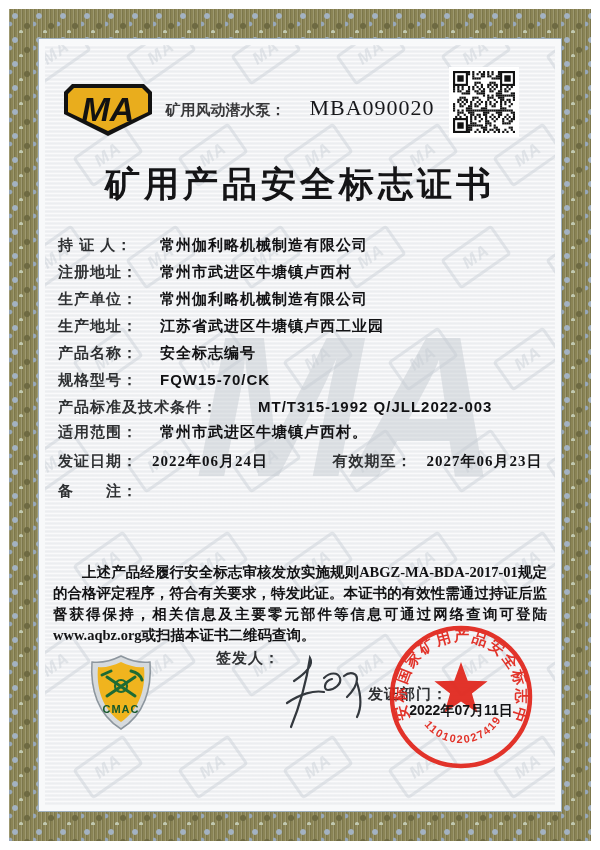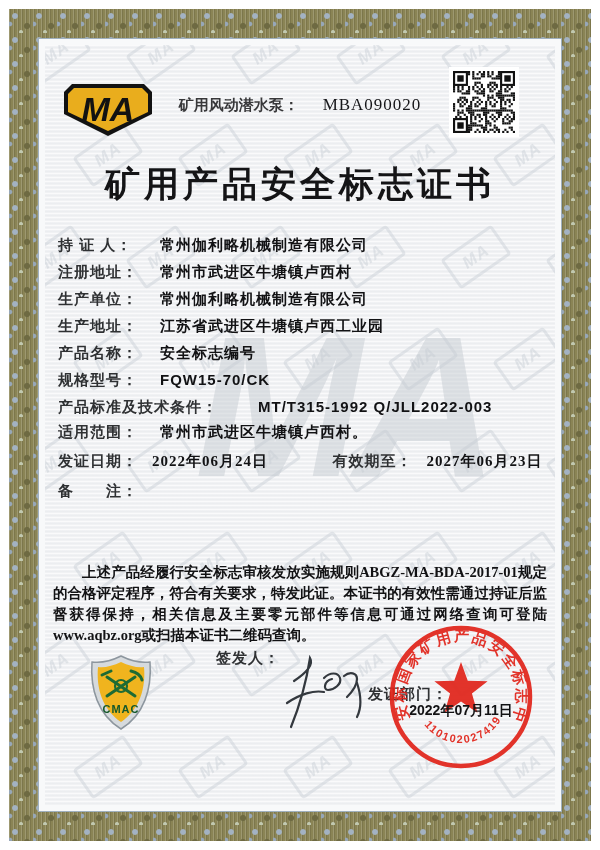--- a/index.html
+++ b/index.html
@@ -20,21 +20,21 @@
       rgba(255,255,255,.65) 0 1px, rgba(223,226,231,.55) 2px, rgba(255,255,255,0) 3px, rgba(255,255,255,0) 4px);}
   .wm-layer{position:absolute;inset:0;overflow:hidden;}
   .wm{position:absolute;width:56px;height:30px;border:3px solid rgba(196,202,210,.42);
       border-radius:4px;transform:rotate(-35deg);display:flex;align-items:center;justify-content:center;
       color:rgba(196,202,210,.42);font-weight:900;font-style:italic;font-size:17px;letter-spacing:1px;}
   .wm-big{position:absolute;left:150px;top:262px;font-size:200px;line-height:200px;font-weight:900;
       font-style:italic;color:rgba(197,203,210,.5);letter-spacing:-8px;font-family:"Liberation Sans",sans-serif;}
   .abs{position:absolute;}
   .num-line{left:0;top:50px;width:100%;text-align:center;}
   .num-label{font-size:15px;font-weight:700;color:#38383a;}
-  .num-value{font-size:17px;font-family:"Liberation Serif",serif;color:#17171a;letter-spacing:1px;margin-left:24px;}
+  .num-value{font-size:22px;font-family:"Liberation Serif",serif;color:#17171a;letter-spacing:1px;margin-left:24px;}
   .qr-box{left:404px;top:22px;width:70px;height:70px;background:#ffffff;display:flex;align-items:center;justify-content:center;}
   .title{left:0;top:116px;width:100%;text-align:center;font-family:"Liberation Serif",serif;
          font-size:35px;font-weight:900;color:#141416;letter-spacing:4px;}
   .fields{left:13px;top:191px;width:486px;}
   .frow{position:absolute;left:0;width:486px;white-space:nowrap;}
   .flabel{display:inline-block;min-width:88px;font-size:15px;font-weight:700;color:#2f3133;letter-spacing:1px;}
   .fvalue{font-size:15px;font-weight:800;color:#121214;font-family:"Liberation Serif",serif;margin-left:14px;letter-spacing:1px;}
   .dates .flabel2{display:inline-block;font-size:15px;font-weight:700;color:#2f3133;letter-spacing:1px;}
   .statement{left:8px;top:517px;width:494px;font-size:14.5px;line-height:21px;font-weight:800;
              color:#121214;font-family:"Liberation Serif",serif;text-indent:2em;text-align:justify;}

